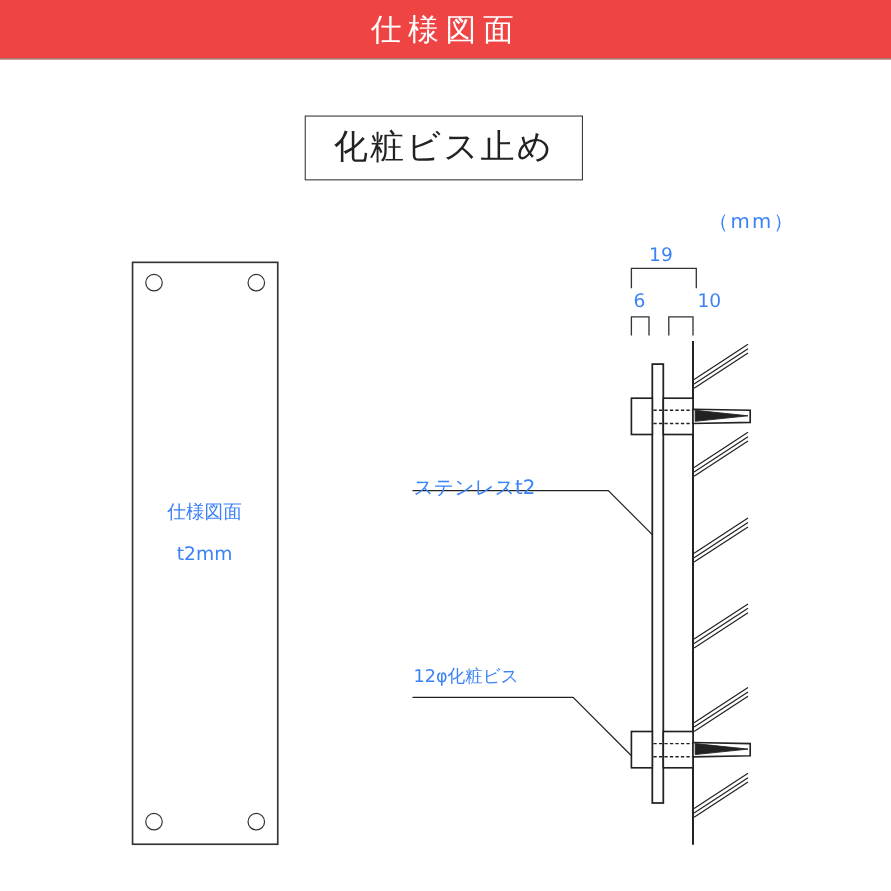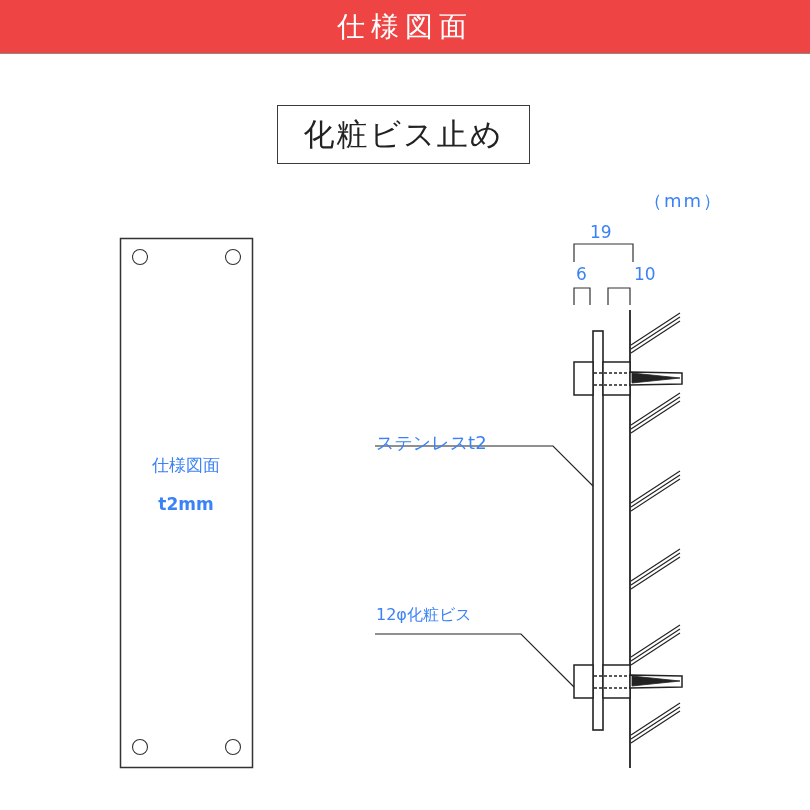--- a/index.html
+++ b/index.html
@@ -99,16 +99,16 @@
   </g>
 </svg>
 
 <div class="lbl" style="left:644px; top:189px; font-size:18px; letter-spacing:2px;">（mm）</div>
 
 <div class="lbl" style="left:590px; top:222px; font-size:17px;">19</div>
 <div class="lbl" style="left:576px; top:264px; font-size:17px;">6</div>
 <div class="lbl" style="left:634px; top:264px; font-size:17px;">10</div>
 
 <div class="lbl" style="left:120px; top:454px; width:132px; text-align:center; font-size:17px;">仕様図面</div>
-<div class="lbl" style="left:120px; top:494px; width:132px; text-align:center; font-size:17px;font-weight:bold;">t2mm</div>
+<div class="lbl" style="left:120px; top:494px; width:132px; text-align:center; font-size:17px;">t2mm</div>
 
 <div class="lbl" style="left:376px; top:418px; font-size:18px;margin-top:13px;">ステンレスt2</div>
 <div class="lbl" style="left:376px; top:605px; font-size:16px;">12φ化粧ビス</div>
 
 </body></html>

